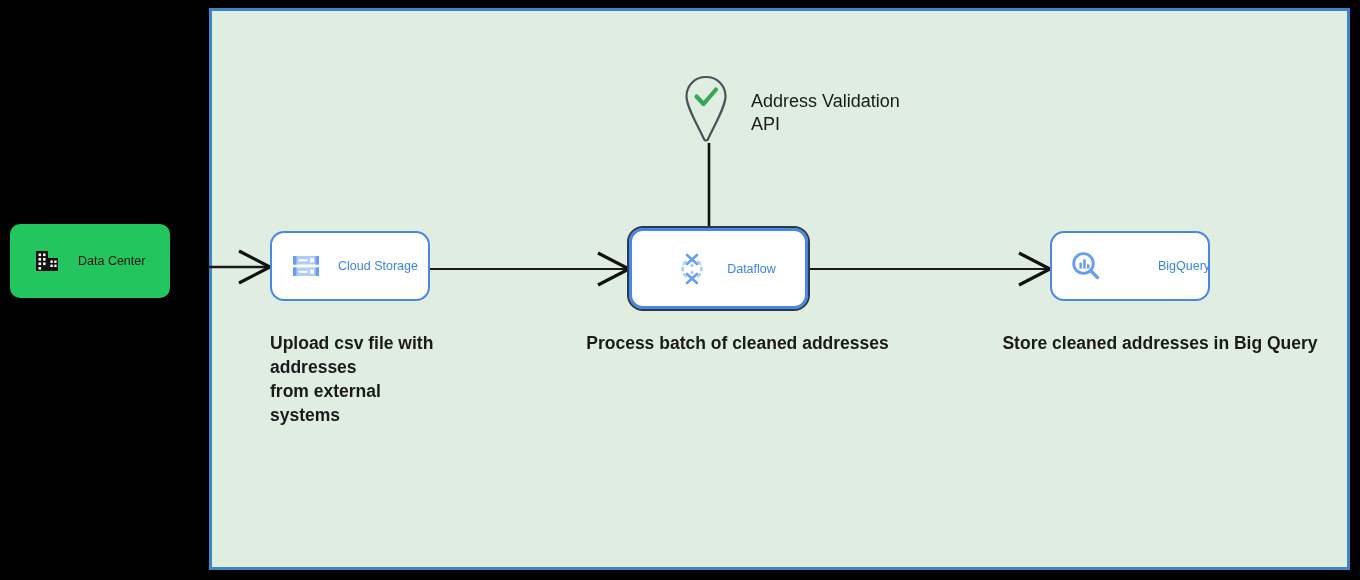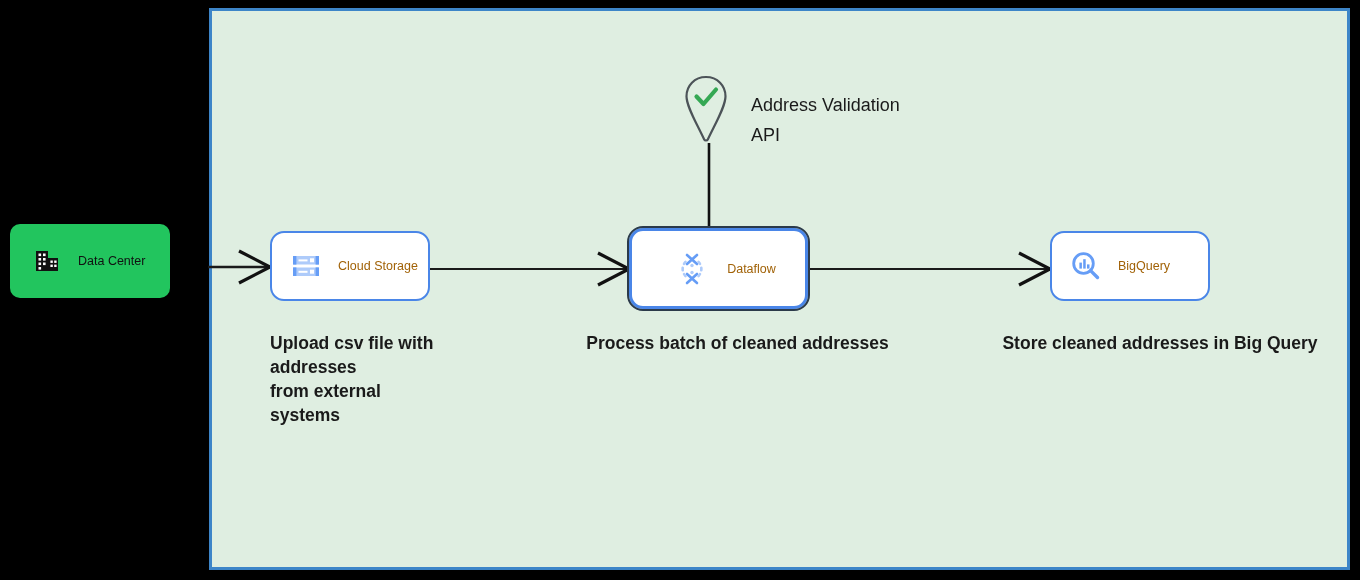--- a/index.html
+++ b/index.html
@@ -60,43 +60,43 @@
     box-sizing: border-box;
     padding-left: 18px;
   }
   .node.selected {
     border-width: 3px;
     outline: 2px solid #2b3a4a;
     outline-offset: 0px;
   }
   .node .node-label {
     font-size: 12.5px;
-    color: #a16207;
+    color: #3b82f6;
     margin-left: 16px;
     white-space: nowrap;
   }
 
   #node-storage  { left: 270px;  top: 231px; width: 160px; height: 70px; }
   #node-dataflow { left: 629px;  top: 228px; width: 179px; height: 81px; justify-content: center; }
-  #node-bigquery { left: 1050px; top: 231px; width: 160px; height: 70px; }
+  #node-bigquery { left: 1050px; top: 231px; width: 160px; height: 70px; gap: 40px; }
 
   .icon { flex: 0 0 auto; line-height: 0; }
 
   
   .pin-group {
     position: absolute;
     left: 684px;
     top: 74px;
     display: flex;
     align-items: flex-start;
   }
   .pin-label {
     font-size: 18px;
     color: #1a1a1a;
-    line-height: 30px;
+    line-height: 23px;
     margin-left: 23px;
     margin-top: 16px;
     white-space: pre-line;
   }
 
   
   .conn { position: absolute; }
 
   
   .caption {

